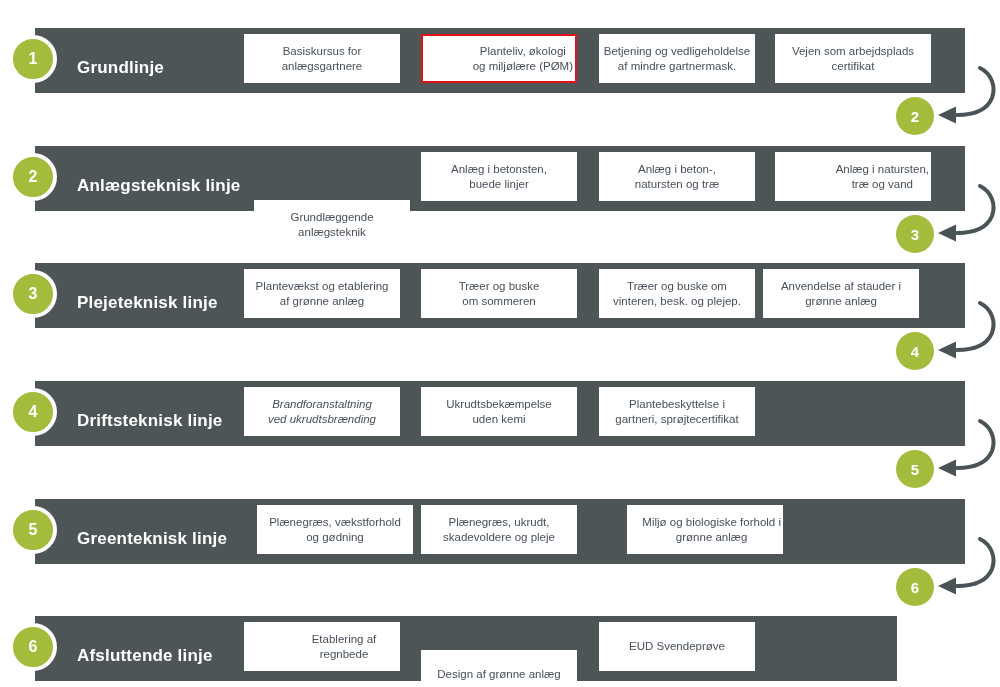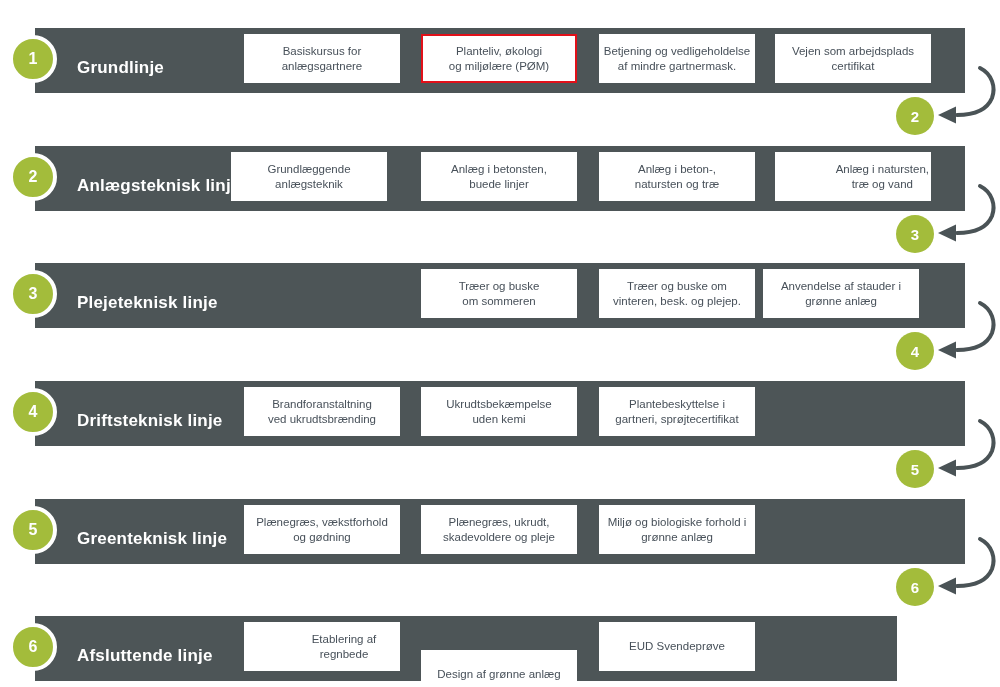--- a/index.html
+++ b/index.html
@@ -34,39 +34,39 @@
 <div class="page" id="diagram">
     <div class="row" style="top: 28px; width: 930px;">
       <div class="badge">
         <span>1</span>
       </div>
       <div class="row-title">Grundlinje</div>
       <div class="card" style="left: 209px;">
         <span class="card-label">Basiskursus for
 anlægsgartnere</span>
       </div>
-      <div class="card hl" style="left: 386px;">
+      <div class="card hl" style="left: 386px; justify-content: flex-end;">
         <span class="card-label">Planteliv, økologi
 og miljølære (PØM)</span>
       </div>
       <div class="card" style="left: 564px;">
         <span class="card-label">Betjening og vedligeholdelse
 af mindre gartnermask.</span>
       </div>
       <div class="card" style="left: 740px;">
         <span class="card-label">Vejen som arbejdsplads
 certifikat</span>
       </div>
     </div>
     <div class="row" style="top: 146px; width: 930px;">
       <div class="badge">
         <span>2</span>
       </div>
       <div class="row-title">Anlægsteknisk linje</div>
-      <div class="card" style="left: 196px;">
+      <div class="card" style="left: 219px; margin-top: 48px;">
         <span class="card-label">Grundlæggende
 anlægsteknik</span>
       </div>
       <div class="card" style="left: 386px;">
         <span class="card-label">Anlæg i betonsten,
 buede linjer</span>
       </div>
       <div class="card" style="left: 564px;">
         <span class="card-label">Anlæg i beton-,
 natursten og træ</span>
@@ -74,65 +74,69 @@
       <div class="card" style="left: 740px; justify-content: flex-end;">
         <span class="card-label">Anlæg i natursten,
 træ og vand</span>
       </div>
     </div>
     <div class="row" style="top: 263px; width: 930px;">
       <div class="badge">
         <span>3</span>
       </div>
       <div class="row-title">Plejeteknisk linje</div>
+      <div class="card" style="left: 209px;">
+        <span class="card-label">Plantevækst og etablering
+af grønne anlæg</span>
+      </div>
       <div class="card" style="left: 386px;">
         <span class="card-label">Træer og buske
 om sommeren</span>
       </div>
       <div class="card" style="left: 564px;">
         <span class="card-label">Træer og buske om
 vinteren, besk. og plejep.</span>
       </div>
       <div class="card" style="left: 728px;">
         <span class="card-label">Anvendelse af stauder i
 grønne anlæg</span>
       </div>
     </div>
     <div class="row" style="top: 381px; width: 930px;">
       <div class="badge">
         <span>4</span>
       </div>
       <div class="row-title">Driftsteknisk linje</div>
-      <div class="card" style="left: 209px;">
+      <div class="card" style="left: 209px; font-style: italic;">
         <span class="card-label">Brandforanstaltning
 ved ukrudtsbrænding</span>
       </div>
       <div class="card" style="left: 386px;">
         <span class="card-label">Ukrudtsbekæmpelse
 uden kemi</span>
       </div>
       <div class="card" style="left: 564px;">
         <span class="card-label">Plantebeskyttelse i
 gartneri, sprøjtecertifikat</span>
       </div>
     </div>
     <div class="row" style="top: 499px; width: 930px;">
       <div class="badge">
         <span>5</span>
       </div>
       <div class="row-title">Greenteknisk linje</div>
-      <div class="card" style="left: 209px;">
+      <div class="card" style="left: 222px;">
         <span class="card-label">Plænegræs, vækstforhold
 og gødning</span>
       </div>
       <div class="card" style="left: 386px;">
         <span class="card-label">Plænegræs, ukrudt,
 skadevoldere og pleje</span>
       </div>
-      <div class="card" style="left: 564px;">
+      <div class="card" style="left: 592px; justify-content: flex-end;">
         <span class="card-label">Miljø og biologiske forhold i
 grønne anlæg</span>
       </div>
     </div>
     <div class="row" style="top: 616px; width: 862px;">
       <div class="badge">
         <span>6</span>
       </div>
       <div class="row-title">Afsluttende linje</div>
       <div class="card" style="left: 209px; padding-left: 46px;">

